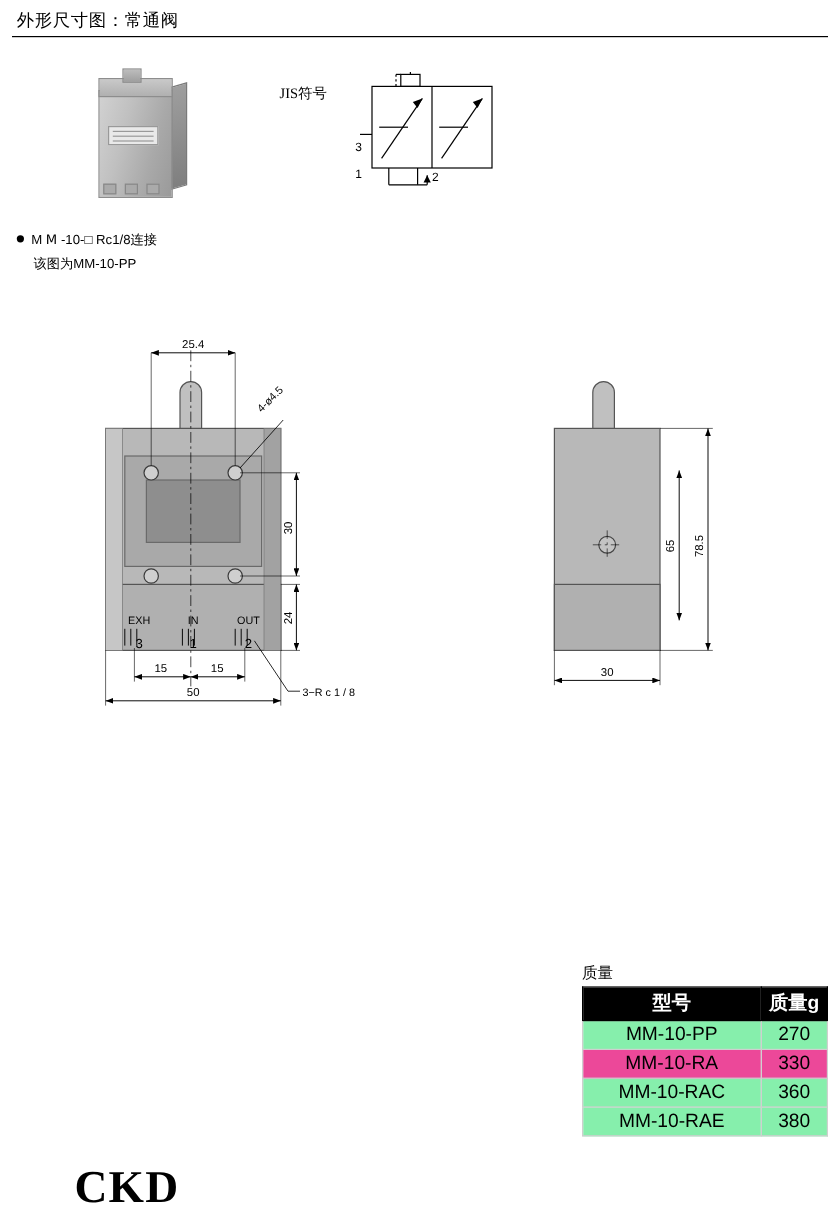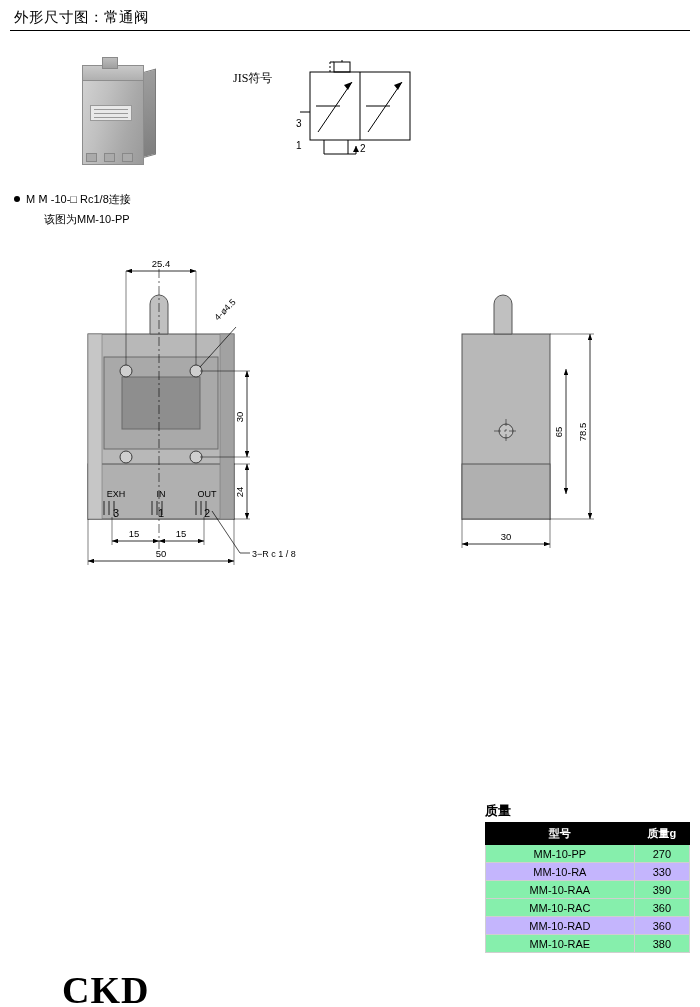--- a/index.html
+++ b/index.html
@@ -78,44 +78,44 @@
   }
   .bullet-line .dot {
     display:inline-block; width:6px; height:6px; border-radius:50%;
     background:#000; margin-right:6px; vertical-align:1px;
   }
   .sub-line {
     position:absolute; font-size:11px; white-space:nowrap;
   }
 
   
-  .dwg { position:absolute; left:0; top:249px; width:700px; height:360px; }
+  .dwg { position:absolute; left:0; top:272px; width:700px; height:360px; }
   .dwg svg { display:block; }
 
   
   .mass-title {
     position:absolute; left:485px; top:802px; font-size:13px;
-    font-family:"Liberation Serif", serif; font-weight:bold;text-align:right;
+    font-family:"Liberation Serif", serif; font-weight:normal;text-align:right;
   }
   table.mass {
     position:absolute; left:485px; top:822px;
     border-collapse:collapse; width:205px;
-    font-size:11px;
+    font-size:16px;
   }
   table.mass th {
     background:#000; color:#fff; font-weight:bold;
     padding:3px 0; text-align:center; border:1px solid #000;
   }
   table.mass th.c1 { width:150px; }
   table.mass th.c2 { width:55px; }
   table.mass td {
     text-align:center; padding:2.5px 0; border:1px solid #cfcfcf;
   }
   table.mass tr.odd td { background:#86efac; }
-  table.mass tr.even td { background:#c4b5fd; }
+  table.mass tr.even td { background:#ec4899; }
 
   
   .brand {
     position:absolute; left:62px; top:968px;
     font-family:"Liberation Serif", serif;
     font-weight:bold; font-size:38px; letter-spacing:1px;
   }
 </style>
 </head>
 <body>
@@ -170,21 +170,21 @@
       <line x1="0" y1="52" x2="10" y2="52" stroke="#000" stroke-width="1"></line>
     </svg>
   </div>
   <div style="position:absolute; left:296px; top:118px; font-size:10px;">3</div>
   <div style="position:absolute; left:296px; top:140px; font-size:10px;">1</div>
   <div style="position:absolute; left:360px; top:143px; font-size:10px;">2</div>
 
   <div class="bullet-line" style="left:14px; top:192px;text-align:right;">
     <span class="dot"></span><span>M Ⅿ -10-□    Rc1/8连接</span>
   </div>
-  <div class="sub-line" style="left:28px; top:212px;margin-left:16px;">该图为MM-10-PP</div>
+  <div class="sub-line" style="left:28px; top:212px;">该图为MM-10-PP</div>
 
   <div class="dwg">
     <svg width="700" height="360" viewBox="0 0 700 360">
       <defs>
         <marker id="ar" markerWidth="8" markerHeight="6" refX="8" refY="3" orient="auto">
           <path d="M0,0 L8,3 L0,6 z" fill="#000"></path>
         </marker>
         <marker id="arS" markerWidth="8" markerHeight="6" refX="0" refY="3" orient="auto">
           <path d="M8,0 L0,3 L8,6 z" fill="#000"></path>
         </marker>
@@ -295,29 +295,21 @@
     <tbody>
       <tr class="odd">
         <td>MM-10-PP</td>
         <td>270</td>
       </tr>
       <tr class="even">
         <td>MM-10-RA</td>
         <td>330</td>
       </tr>
       <tr class="odd">
-        <td>MM-10-RAA</td>
-        <td>390</td>
-      </tr>
-      <tr class="odd">
         <td>MM-10-RAC</td>
-        <td>360</td>
-      </tr>
-      <tr class="even">
-        <td>MM-10-RAD</td>
         <td>360</td>
       </tr>
       <tr class="odd">
         <td>MM-10-RAE</td>
         <td>380</td>
       </tr>
     </tbody>
   </table>
 
   <div class="brand">CKD</div>

